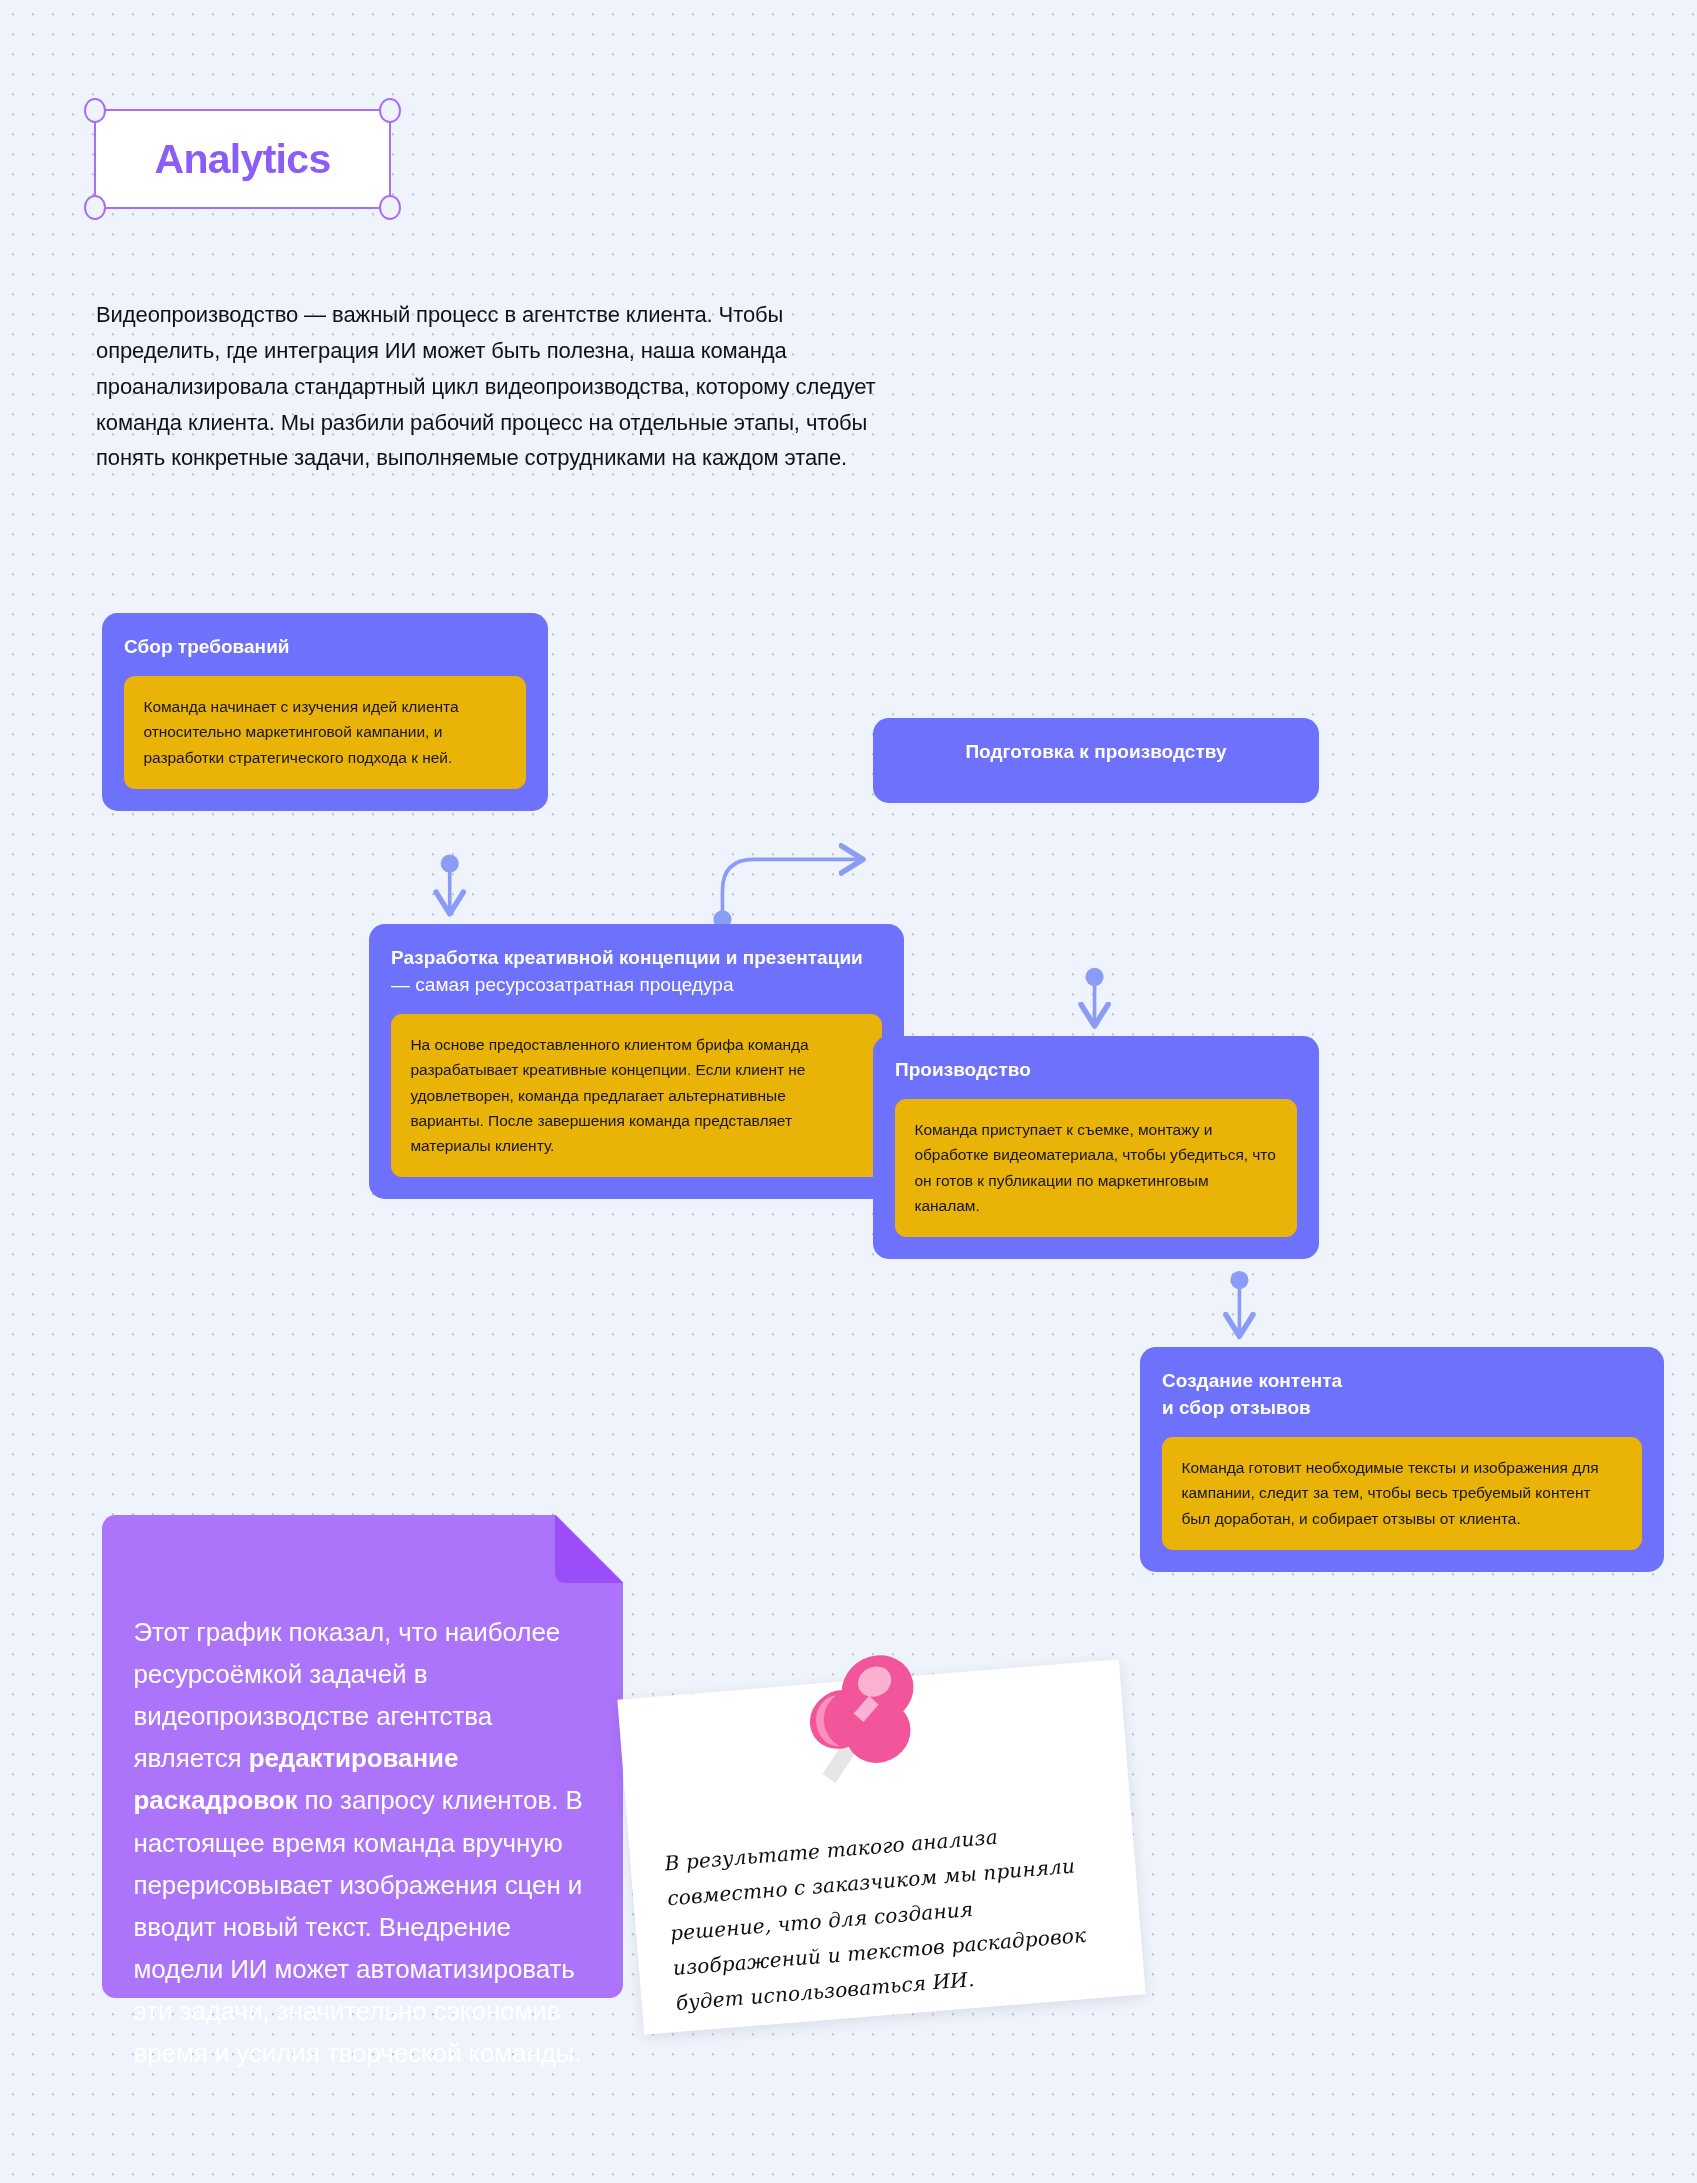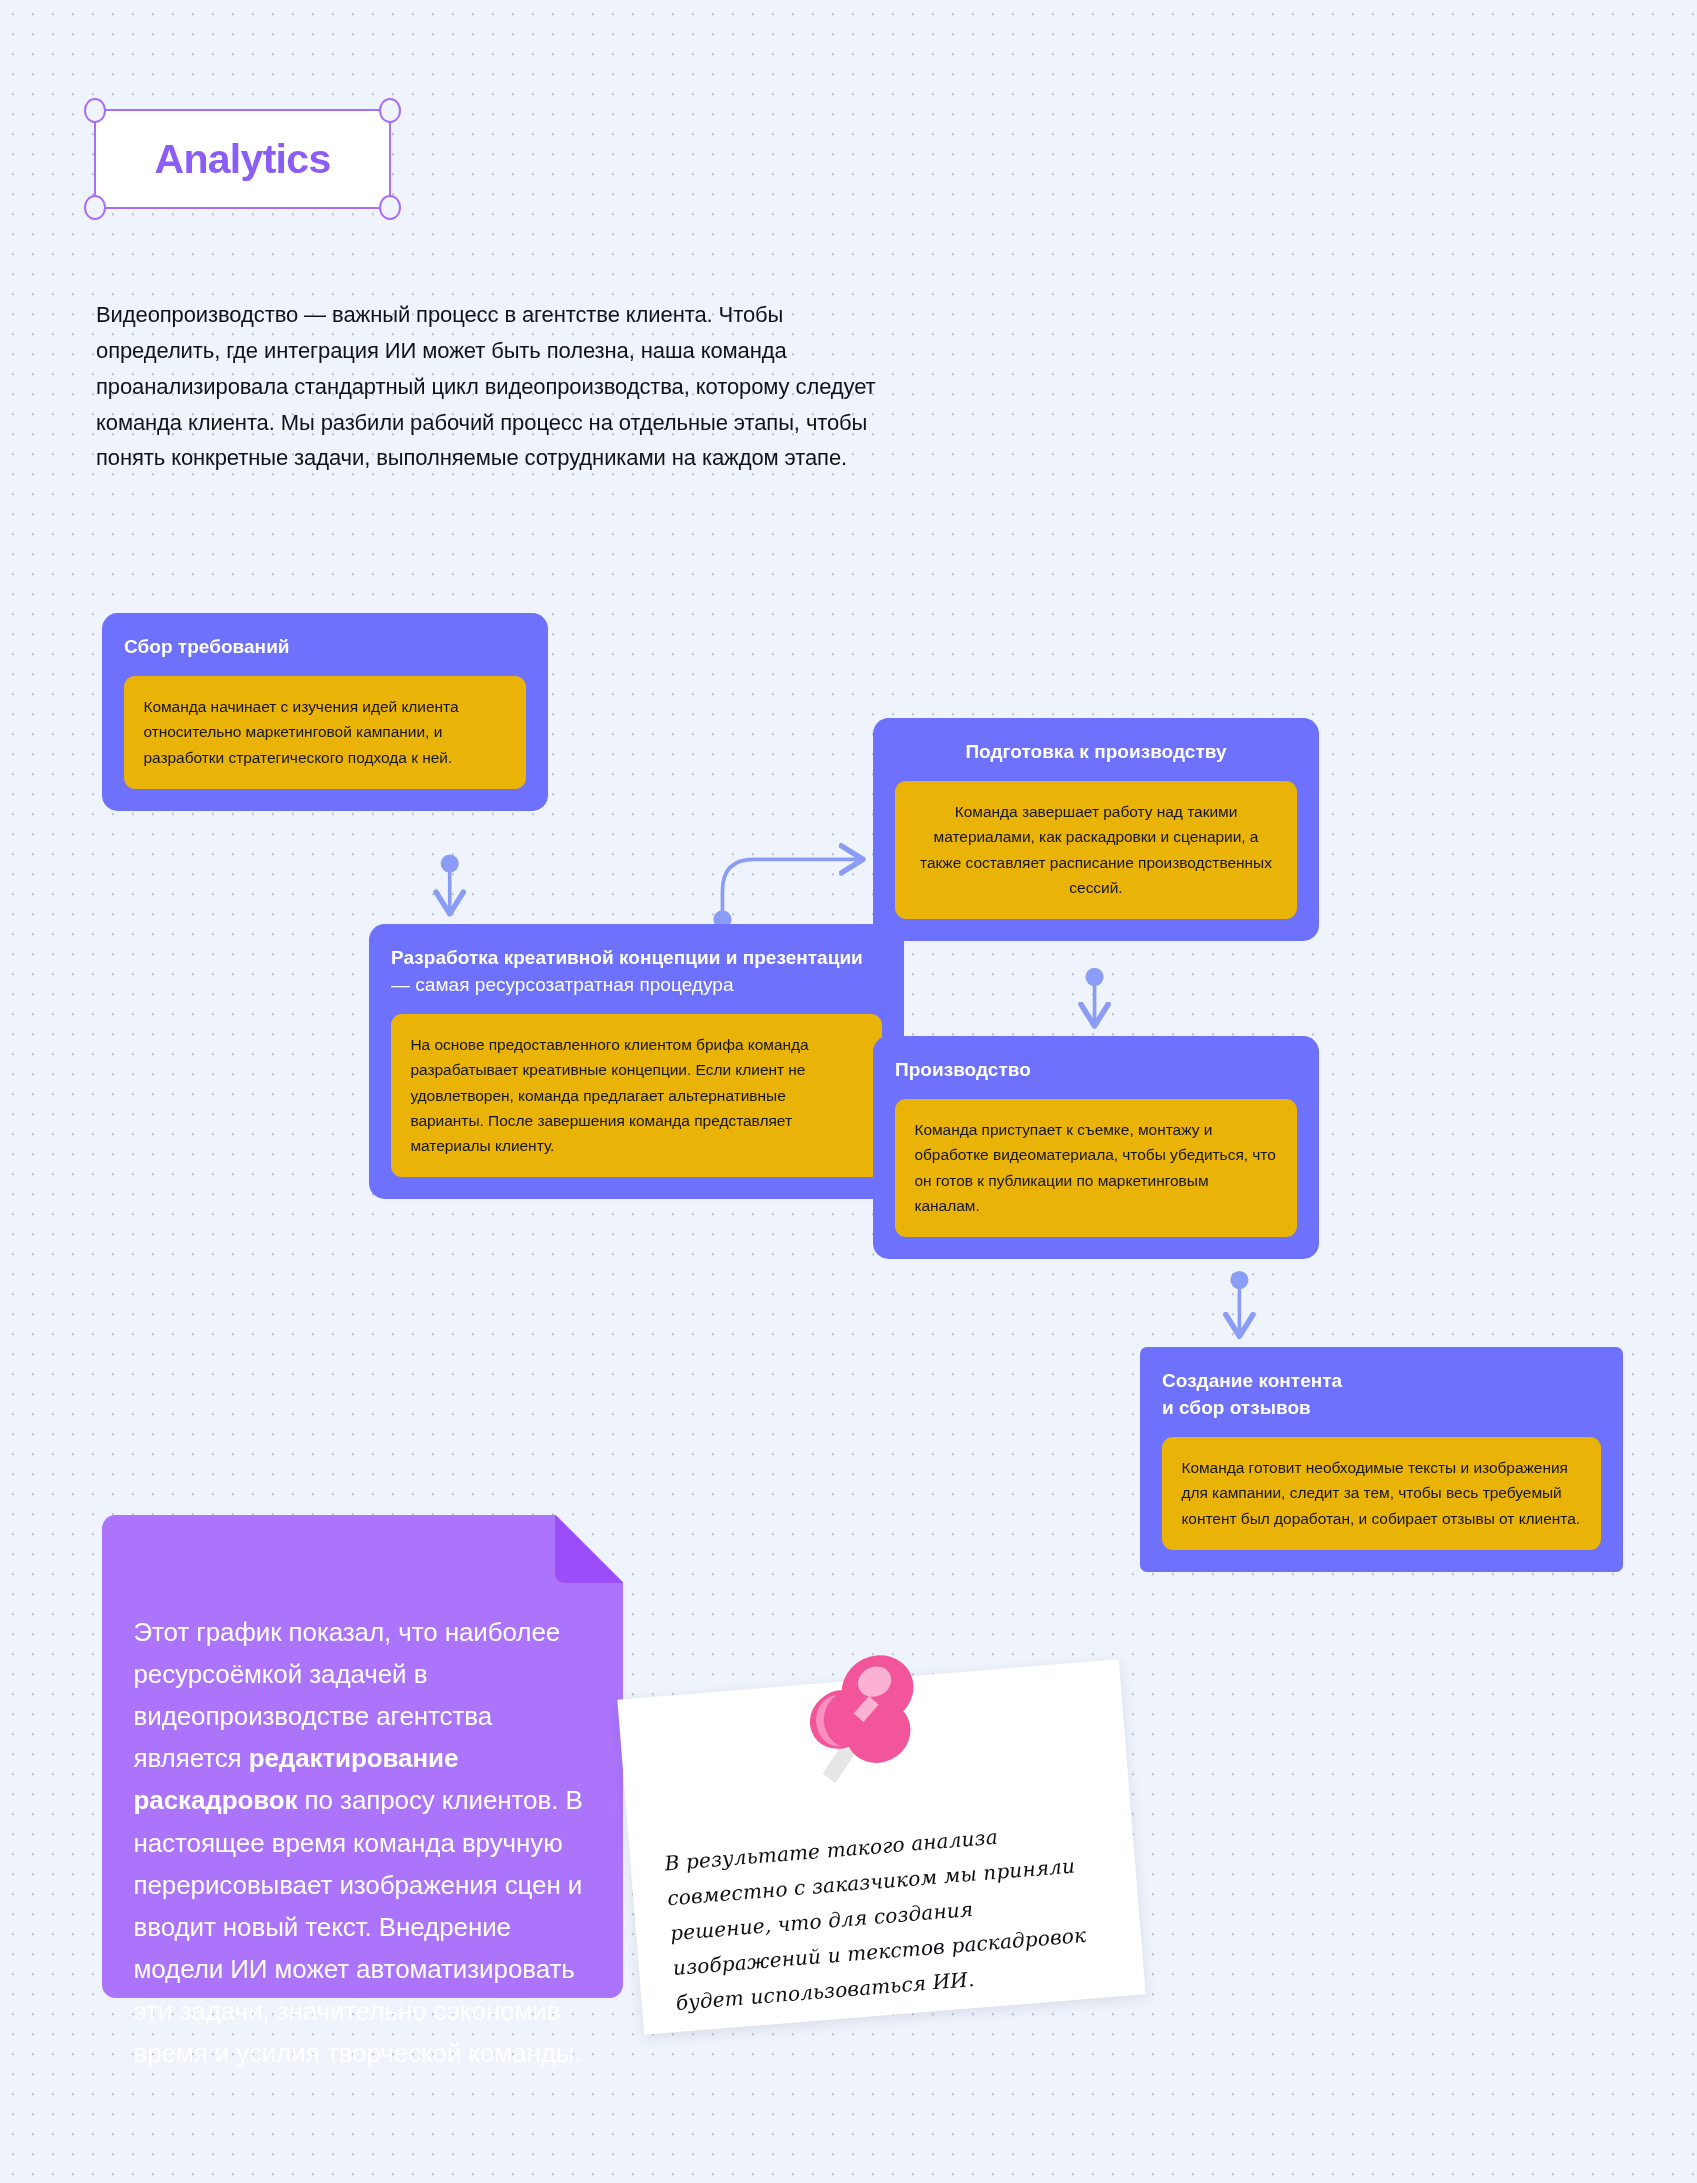--- a/index.html
+++ b/index.html
@@ -94,21 +94,21 @@
     font-size: 15.5px;
     line-height: 1.62;
     color: #15161c;
     letter-spacing: -0.03px;
   }
 
   #card-0 { left: 102px;  top: 613px; width: 446px; }
   #card-1 { left: 369px;  top: 924px; width: 535px; }
   #card-2 { left: 873px; top: 718px; width: 446px; text-align: center; }
   #card-3 { left: 873px; top: 1036px; width: 446px; }
-  #card-4 { left: 1140px; top: 1347px; width: 483px; border-radius: 7px; }
+  #card-4 { left: 1140px; top: 1347px; width: 524px; }
 
   
   #connectors {
     position: absolute;
     left: 0; top: 0;
     width: 1697px;
     height: 2183px;
     pointer-events: none;
   }
 
@@ -234,21 +234,20 @@
     <div class="card-body">Команда начинает с изучения идей клиента относительно маркетинговой кампании, и разработки стратегического подхода к ней.</div>
   </div>
 
   <div class="flow-card" id="card-1">
     <div class="card-title"><span>Разработка креативной концепции и презентации</span><span class="reg"> — самая ресурсозатратная процедура</span></div>
     <div class="card-body">На основе предоставленного клиентом брифа команда разрабатывает креативные концепции. Если клиент не удовлетворен, команда предлагает альтернативные варианты. После завершения команда представляет материалы клиенту.</div>
   </div>
 
   <div class="flow-card" id="card-2">
     <div class="card-title">Подготовка к производству</div>
-    <div class="card-body">Команда завершает работу над такими материалами, как раскадровки и сценарии, а также составляет расписание производственных сессий.</div>
   </div>
 
   <div class="flow-card" id="card-3">
     <div class="card-title">Производство</div>
     <div class="card-body">Команда приступает к съемке, монтажу и обработке видеоматериала, чтобы убедиться, что он готов к публикации по маркетинговым каналам.</div>
   </div>
 
   <div class="flow-card" id="card-4">
     <div class="card-title" style="white-space:pre-line">Создание контента
 и сбор отзывов</div>

